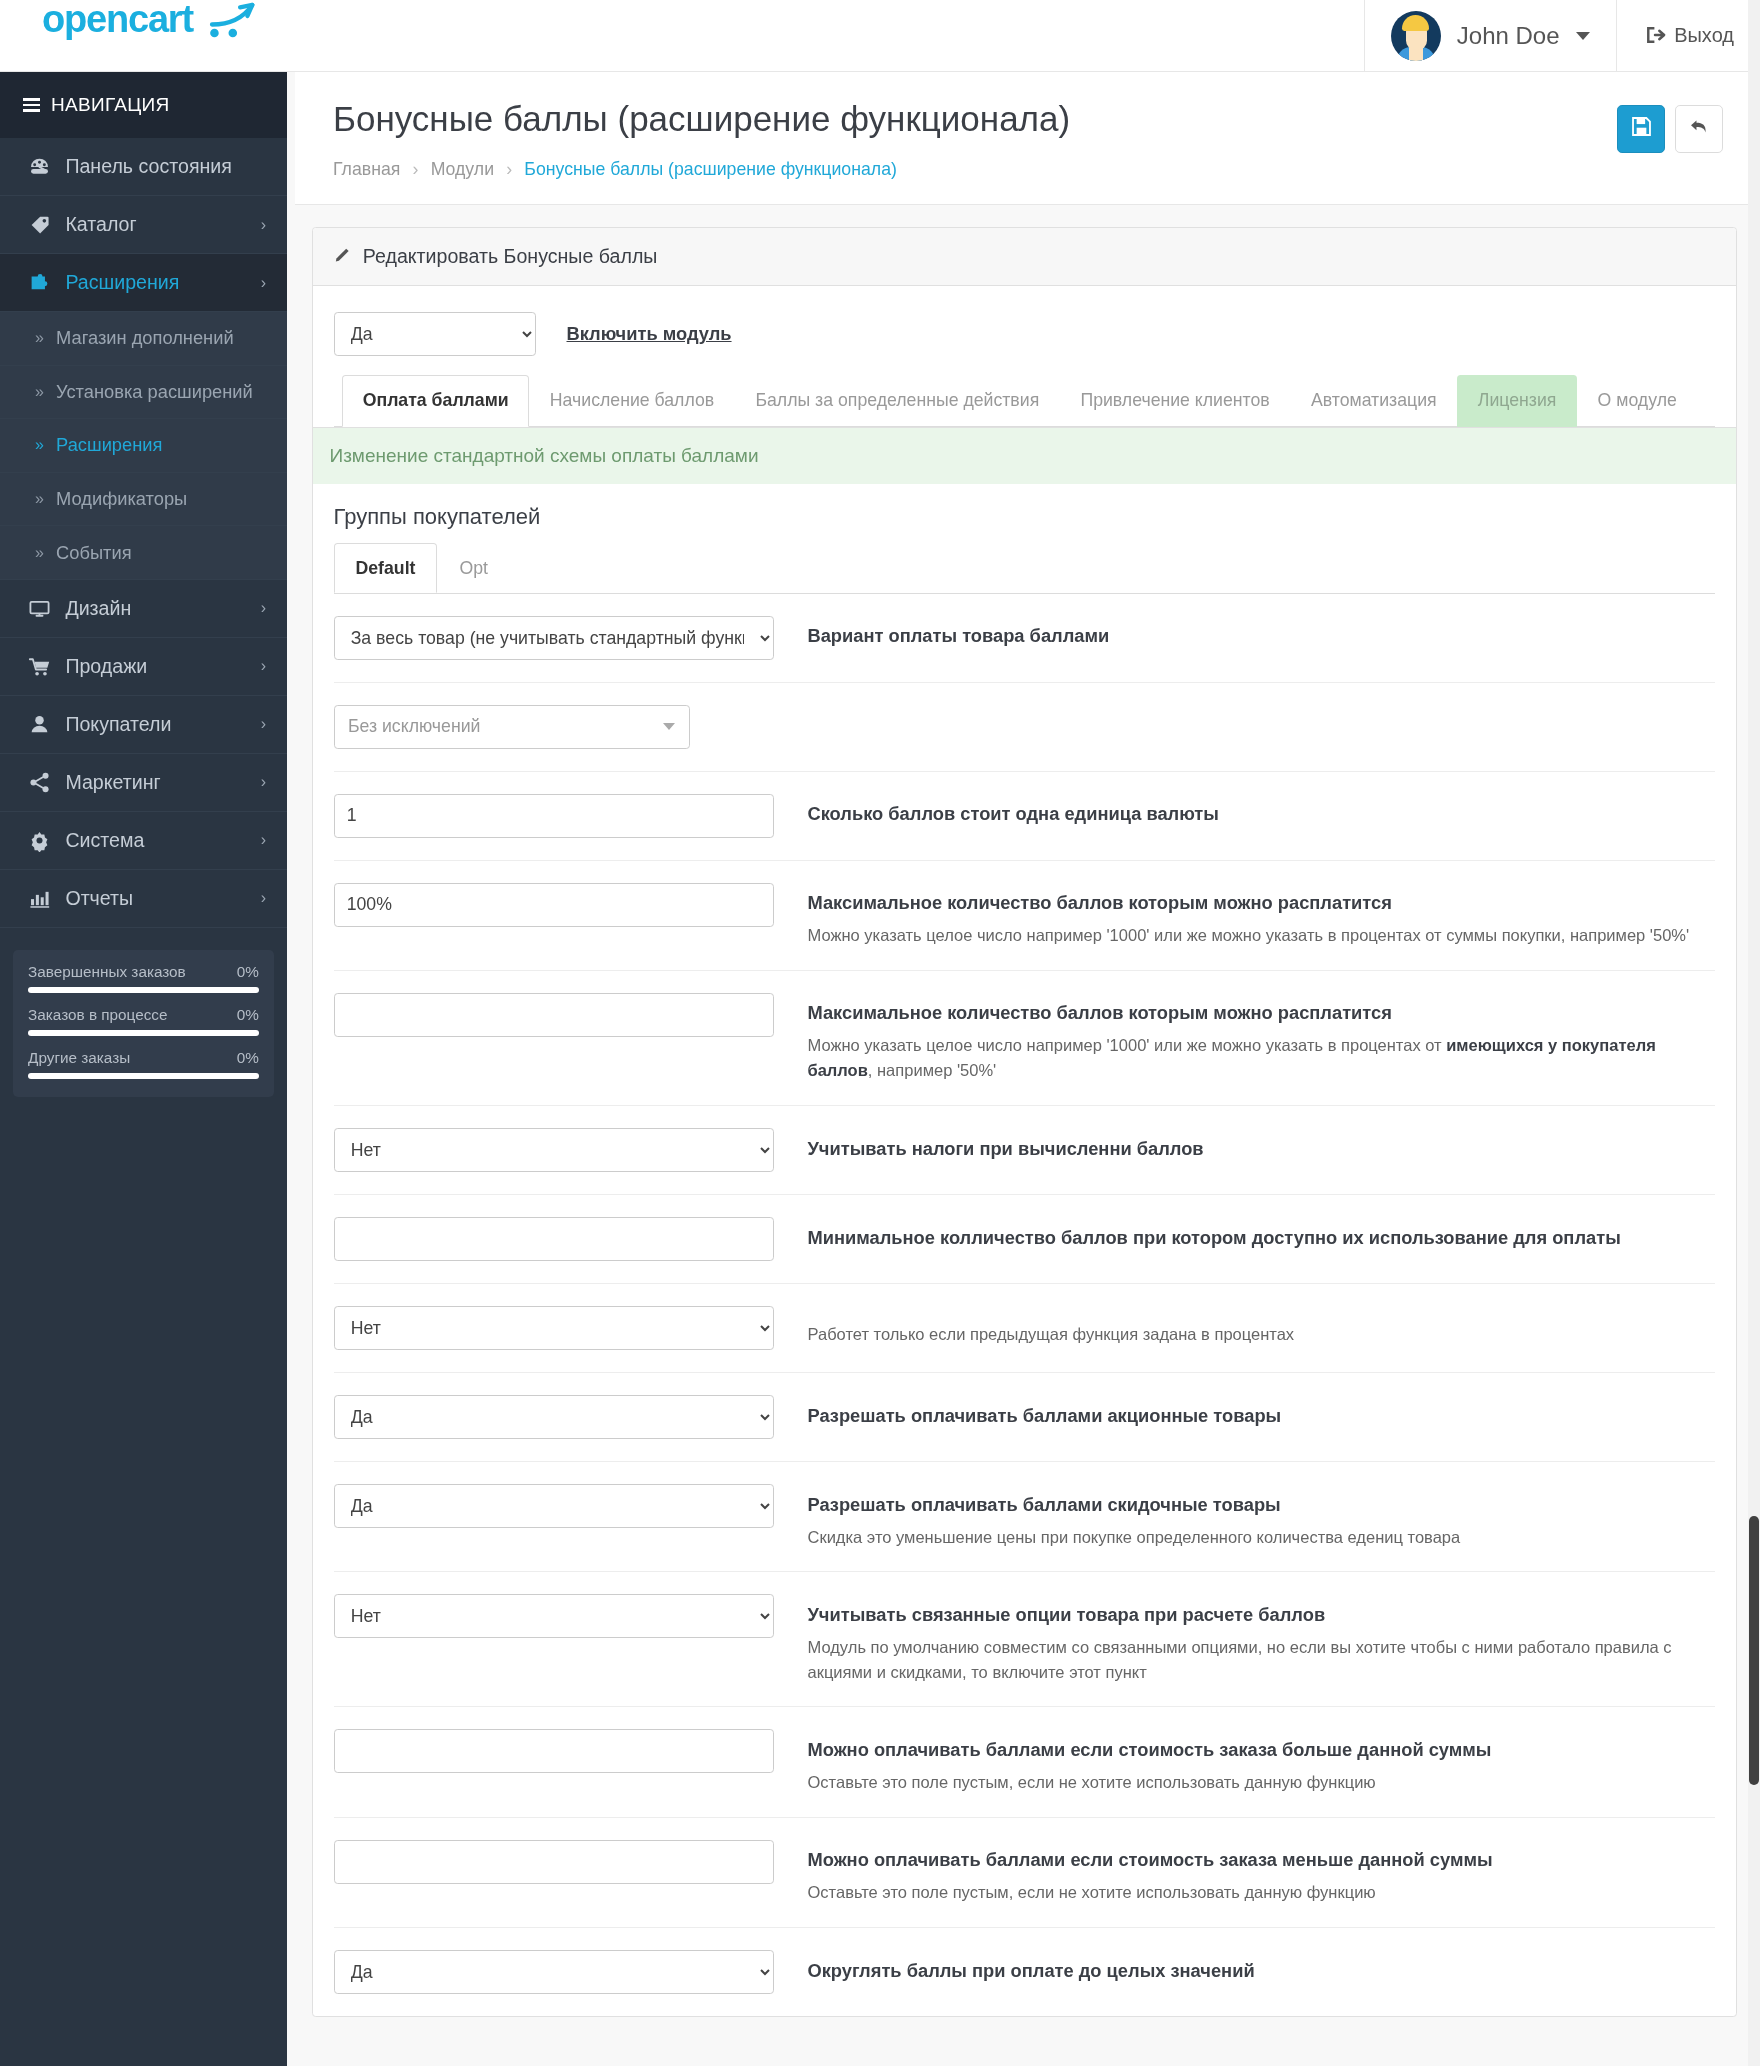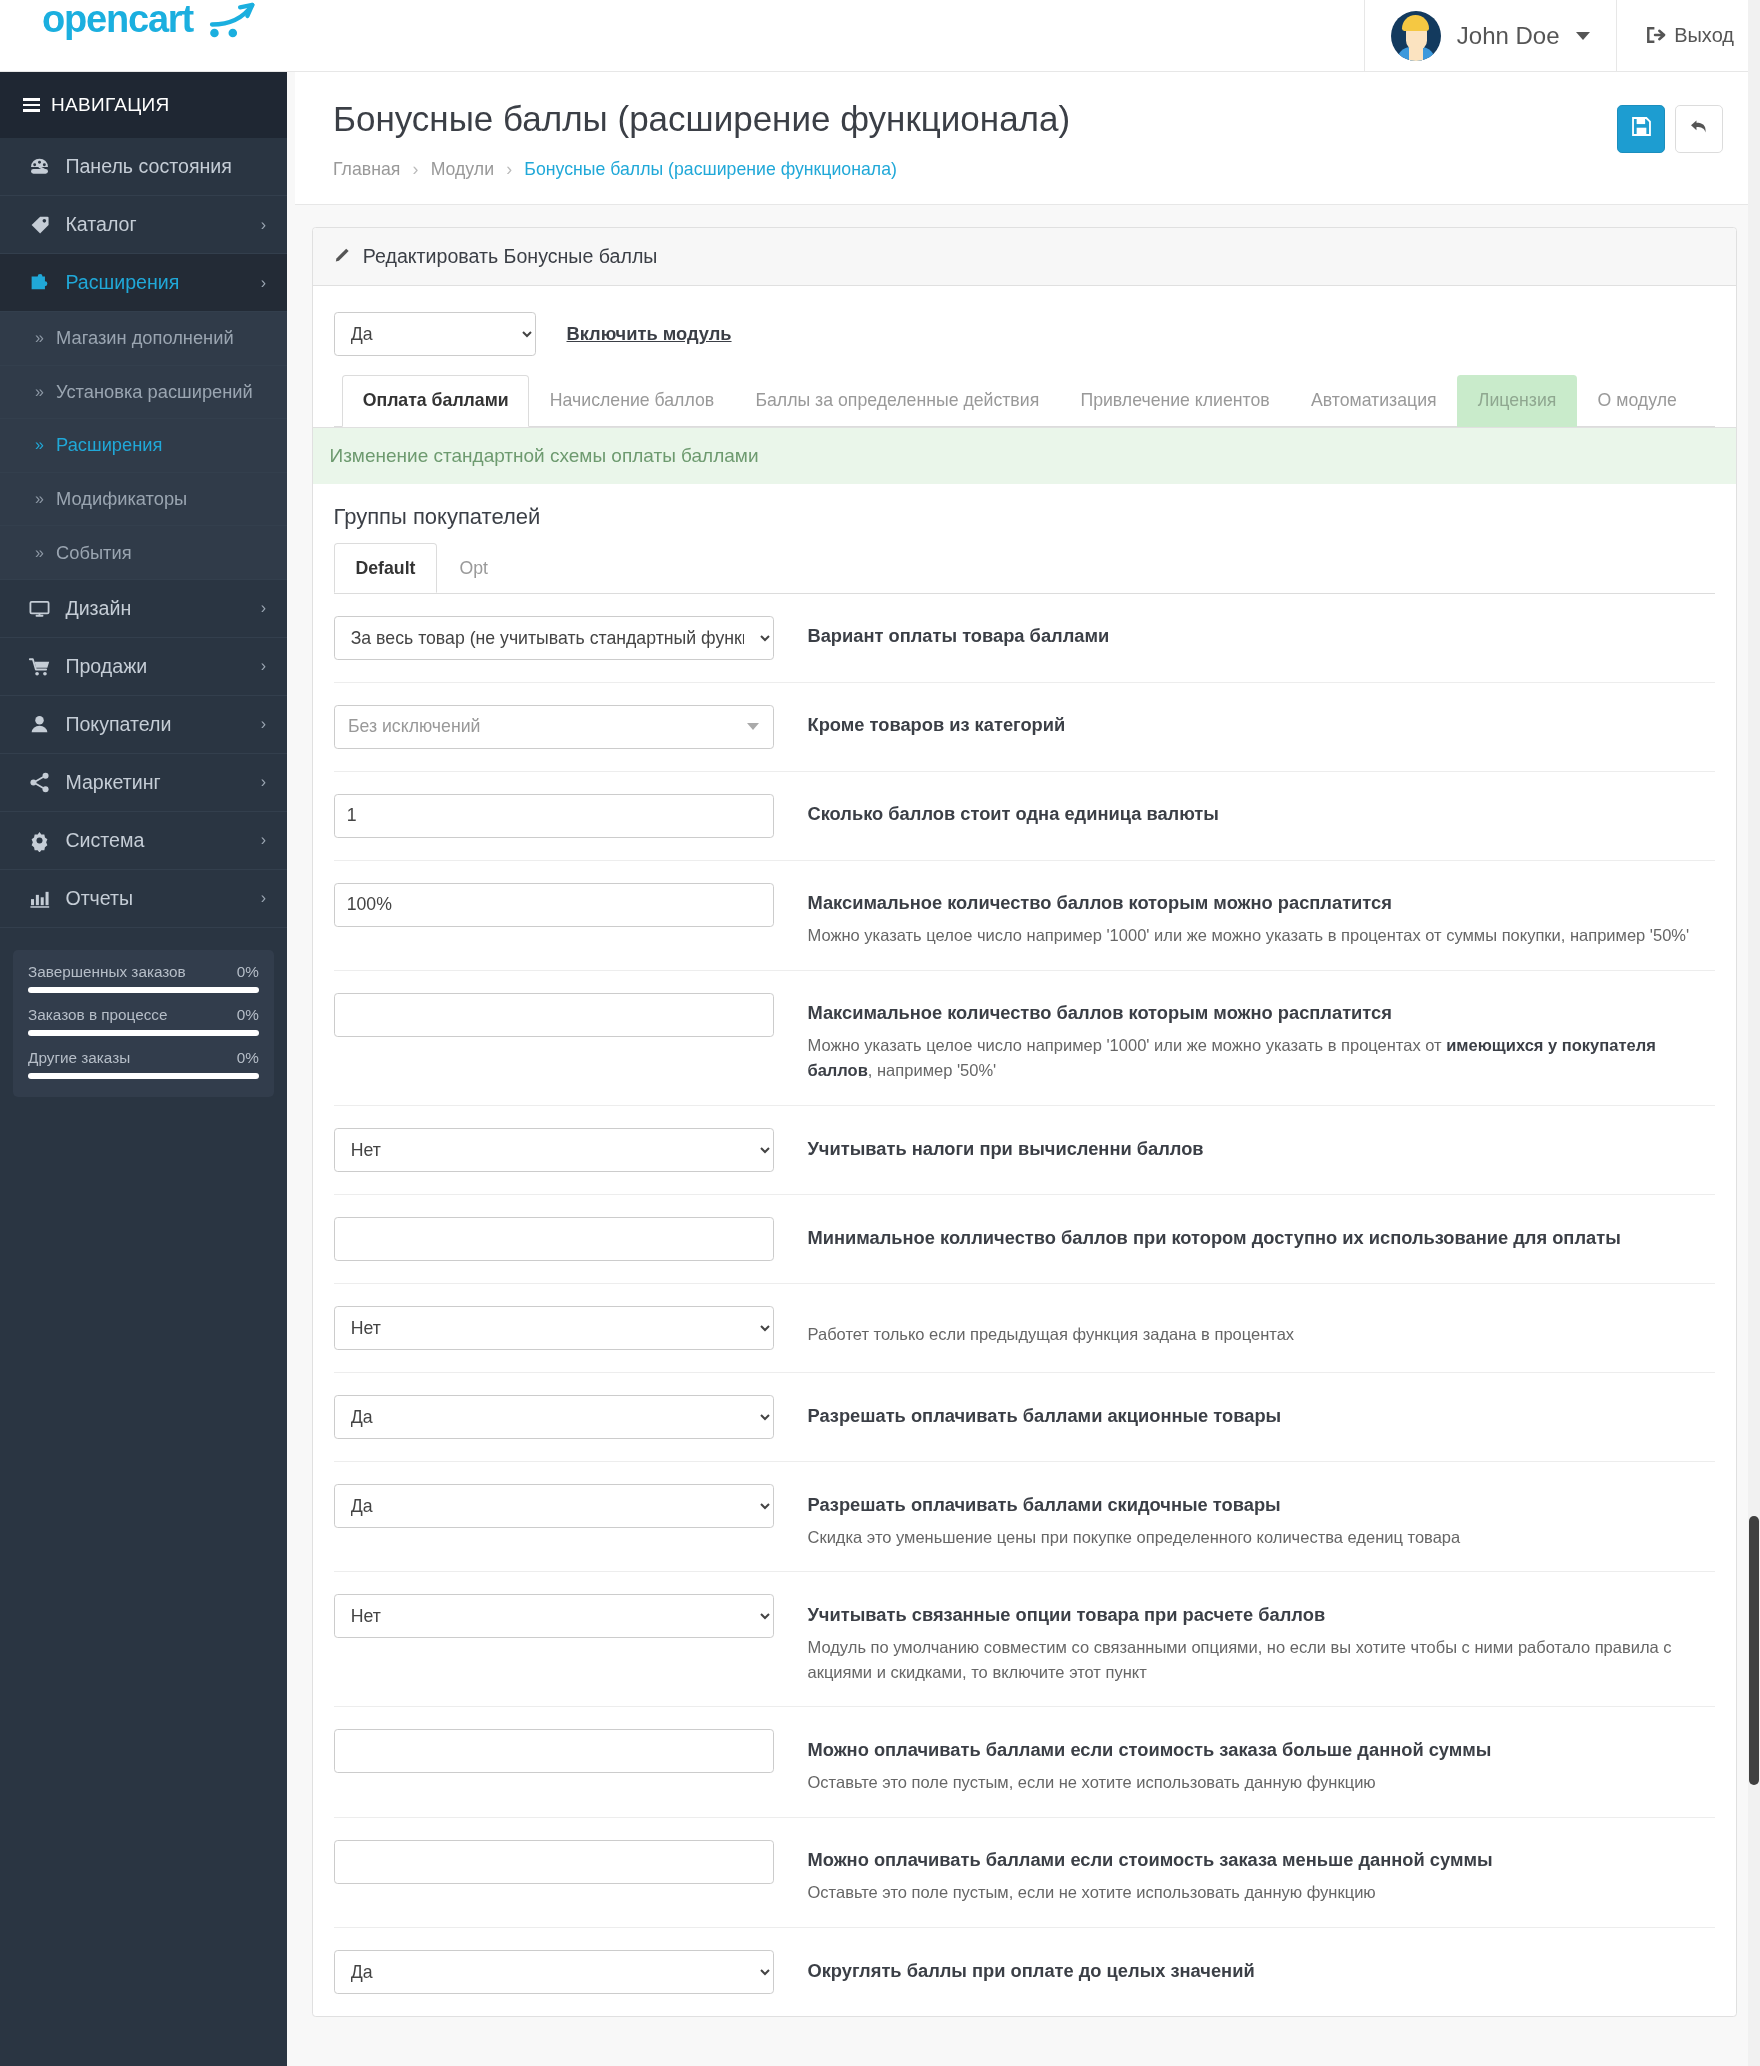--- a/index.html
+++ b/index.html
@@ -282,21 +282,21 @@
   .frow .meta .h { font-size: 16.5px; color: #666; margin-top: 7.3px; line-height:1.5; }
   .frow .meta .h b { font-weight: 700; color:#3b3f46; }
 
   input.form-input {
     width: 440px; height: 44px;
     border: 0.6px solid #ccc; border-radius: 3.7px;
     font-size: 17.7px; color: #444; padding: 0 12.2px;
     font-family: inherit; background:#fff;
   }
   .select-drop {
-    width: 440px; height: 44px;
+    width: 356px; height: 44px;
     border: 0.6px solid #ccc; border-radius: 3.7px; background:#fff;
     display:flex; align-items:center; justify-content:space-between;
     padding: 0 13.4px; font-size: 17.7px; color: #999; cursor:pointer;
   }
   .select-drop .tri {
     width:0;height:0;border-left:6.7px solid transparent;border-right:6.7px solid transparent;
     border-top:7.3px solid #aaa;
   }
   select.form-select.wide { width: 440px; }
 
@@ -614,23 +614,20 @@
             </div>
           </div>
 
           <div class="frow">
             <div class="ctl">
               <div class="select-drop">
                 <span>Без исключений</span>
                 <span class="tri"></span>
               </div>
             </div>
-            <div class="meta">
-              <div class="t">Кроме товаров из категорий</div>
-            </div>
           </div>
 
           <div class="frow">
             <div class="ctl">
               <input class="form-input" value="1" style="">
             </div>
             <div class="meta">
               <div class="t">Сколько баллов стоит одна единица валюты</div>
             </div>
           </div>

